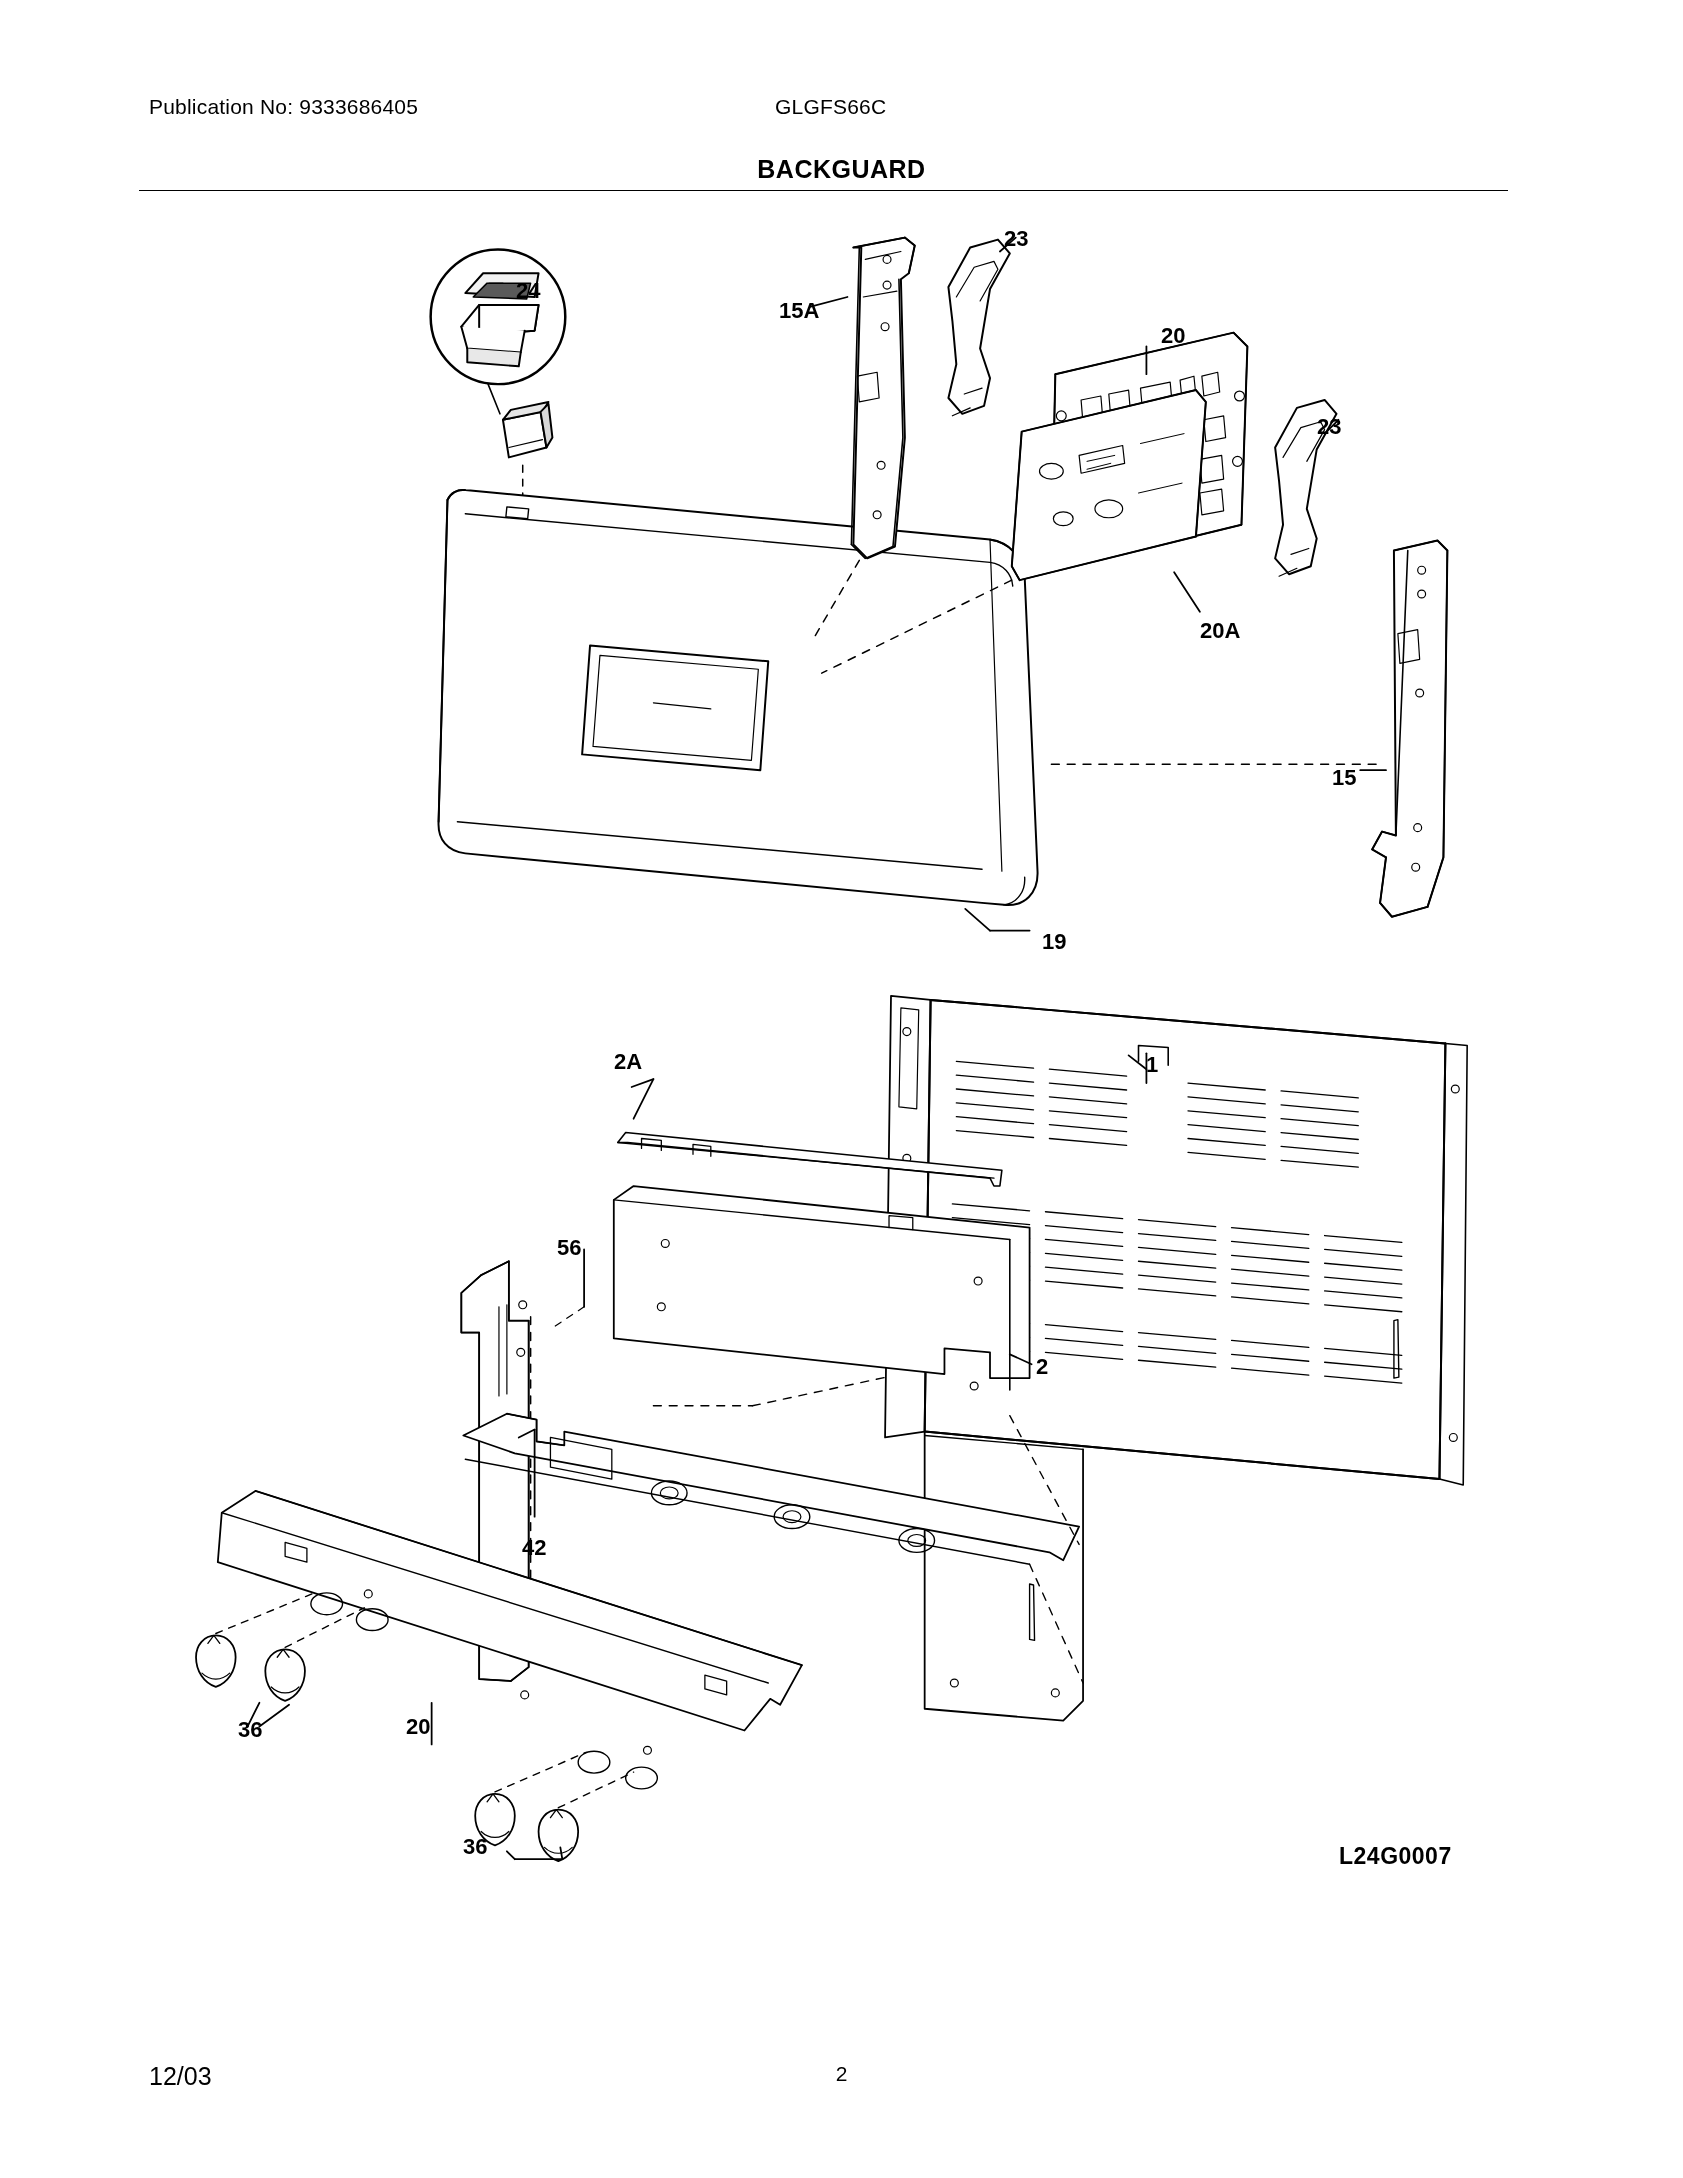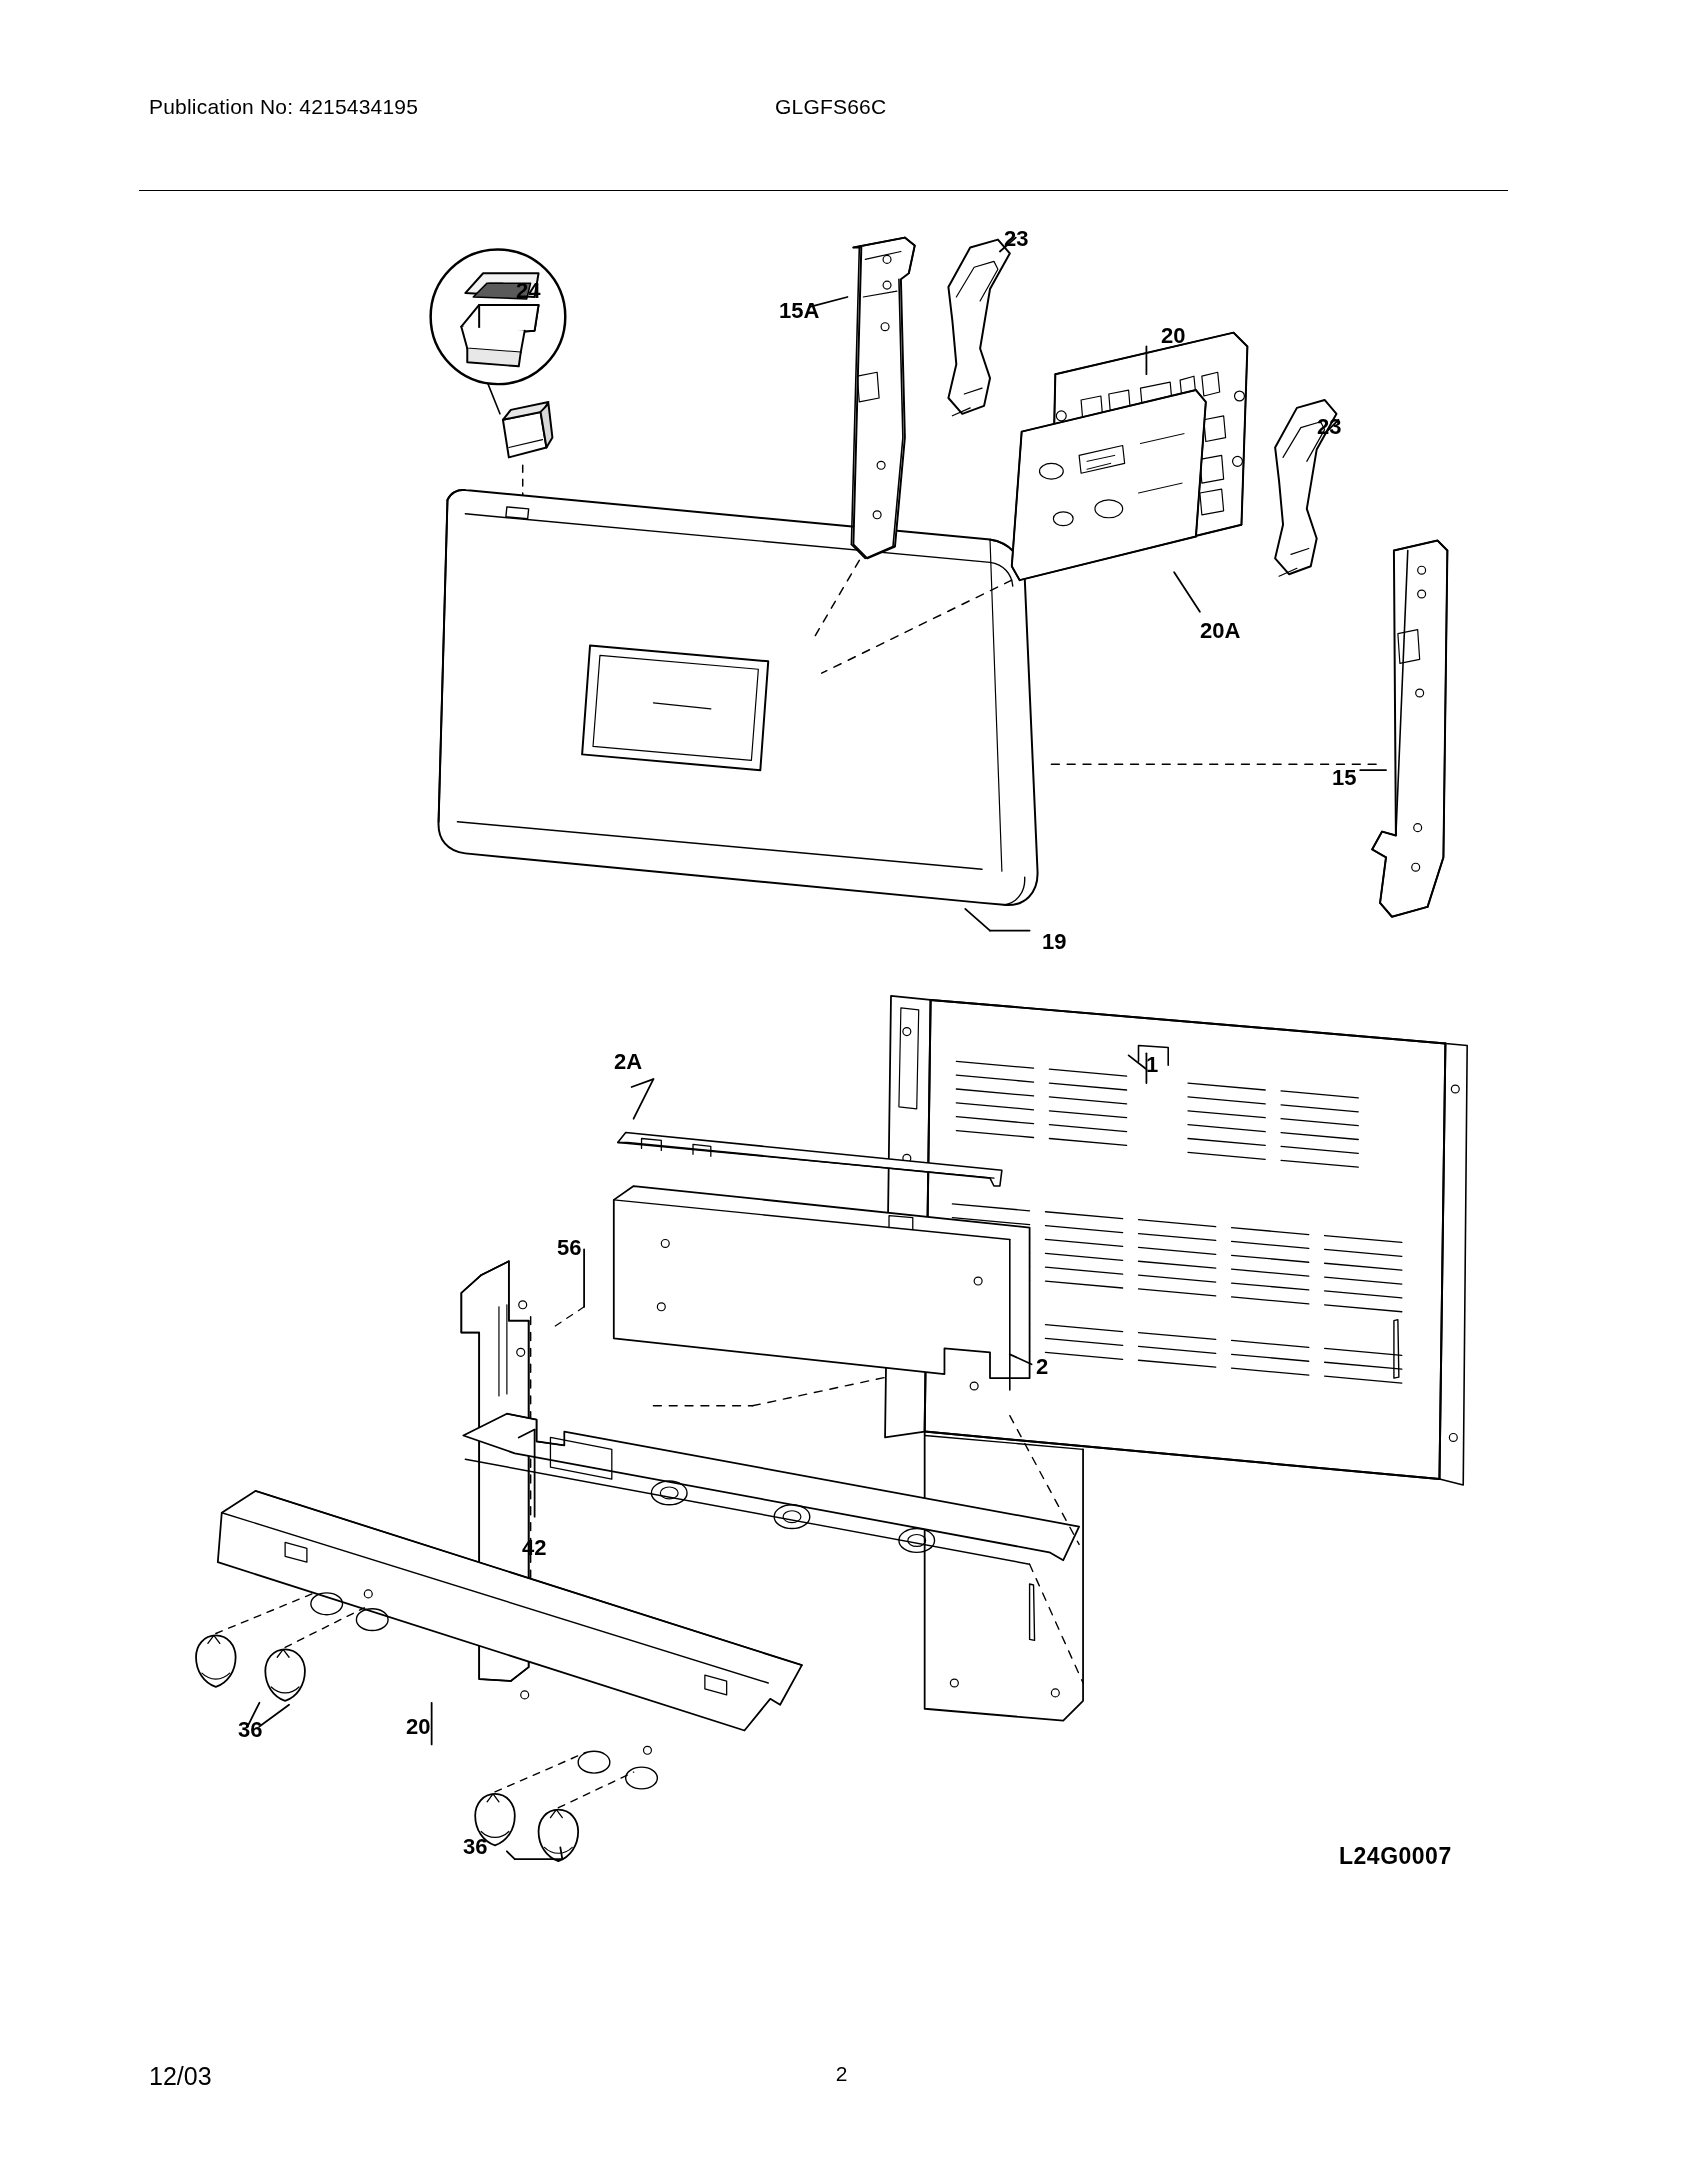--- a/index.html
+++ b/index.html
@@ -95,22 +95,23 @@
     font-weight: bold;
     white-space: nowrap;
     line-height: 1;
   }
 </style>
 </head>
 <body>
 
 <div class="page">
 
-  <div class="hdr-pub">Publication No: 4215434195</div>
+  <div class="hdr-pub">Publication No: 9333686405</div>
   <div class="hdr-model">GLGFS66C</div>
+  <div class="hdr-title">BACKGUARD</div>
   <div class="hdr-rule"></div>
 
   <div class="diagram">
     <svg width="1683" height="2178" viewBox="0 0 1700 2200" xmlns="http://www.w3.org/2000/svg">
       <g fill="none" stroke="#000" stroke-width="2" stroke-linejoin="round" stroke-linecap="round">
 
         <circle cx="503" cy="320" r="68" stroke-width="2.5"></circle>
         <g>
           <path d="M466 330 l18 -22 l60 0 l-4 26 l-56 4 z" fill="#fff"></path>
           <path d="M484 308 l60 0 l-4 26 l-56 4 z" fill="#fff"></path>

